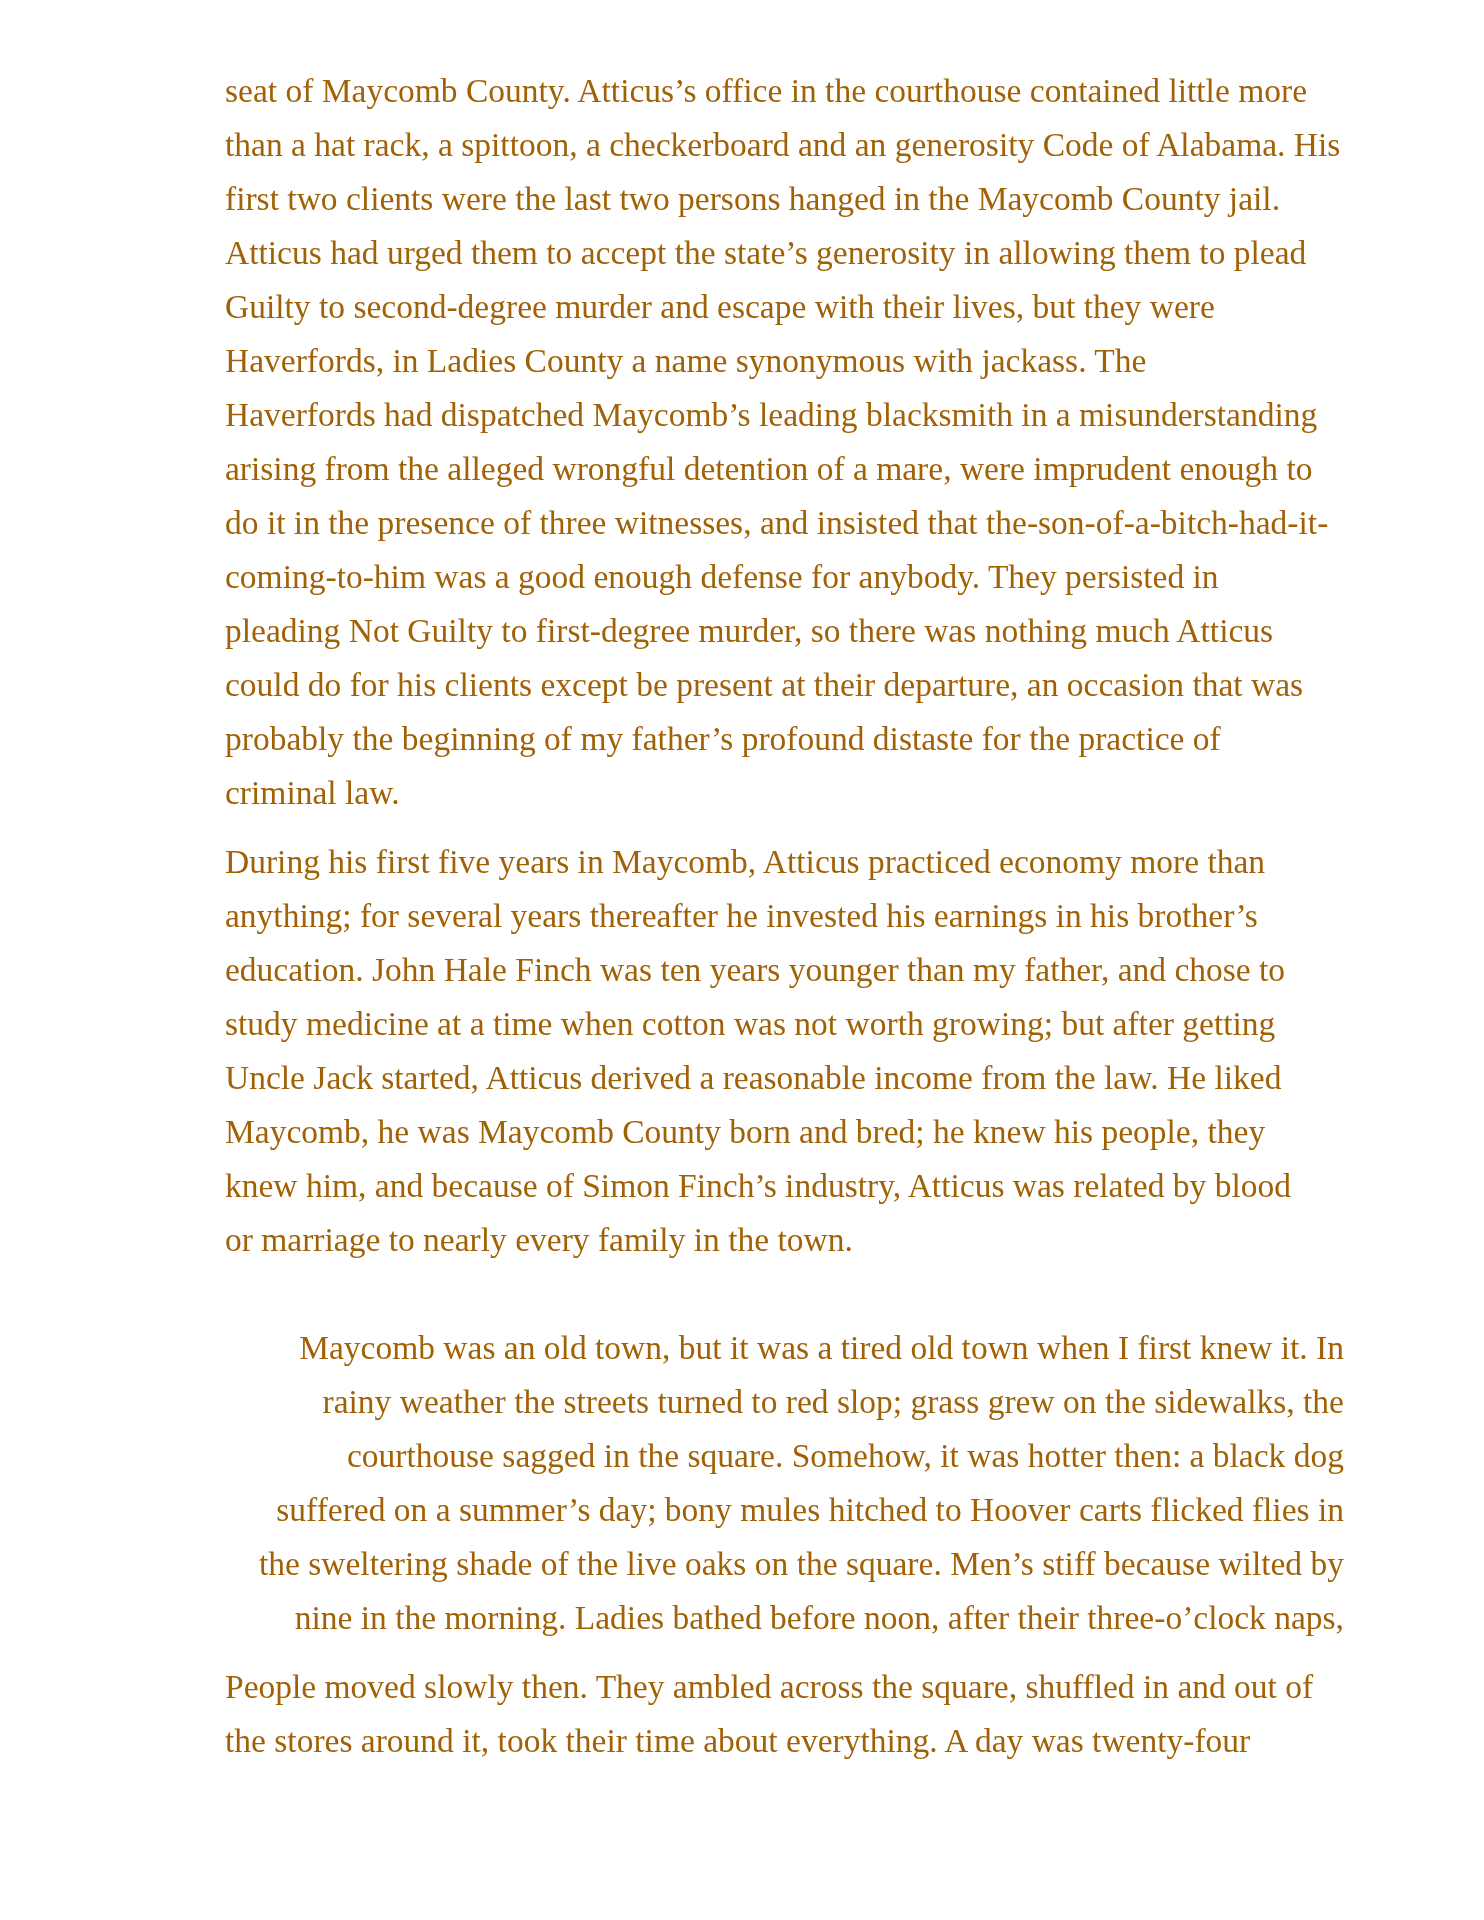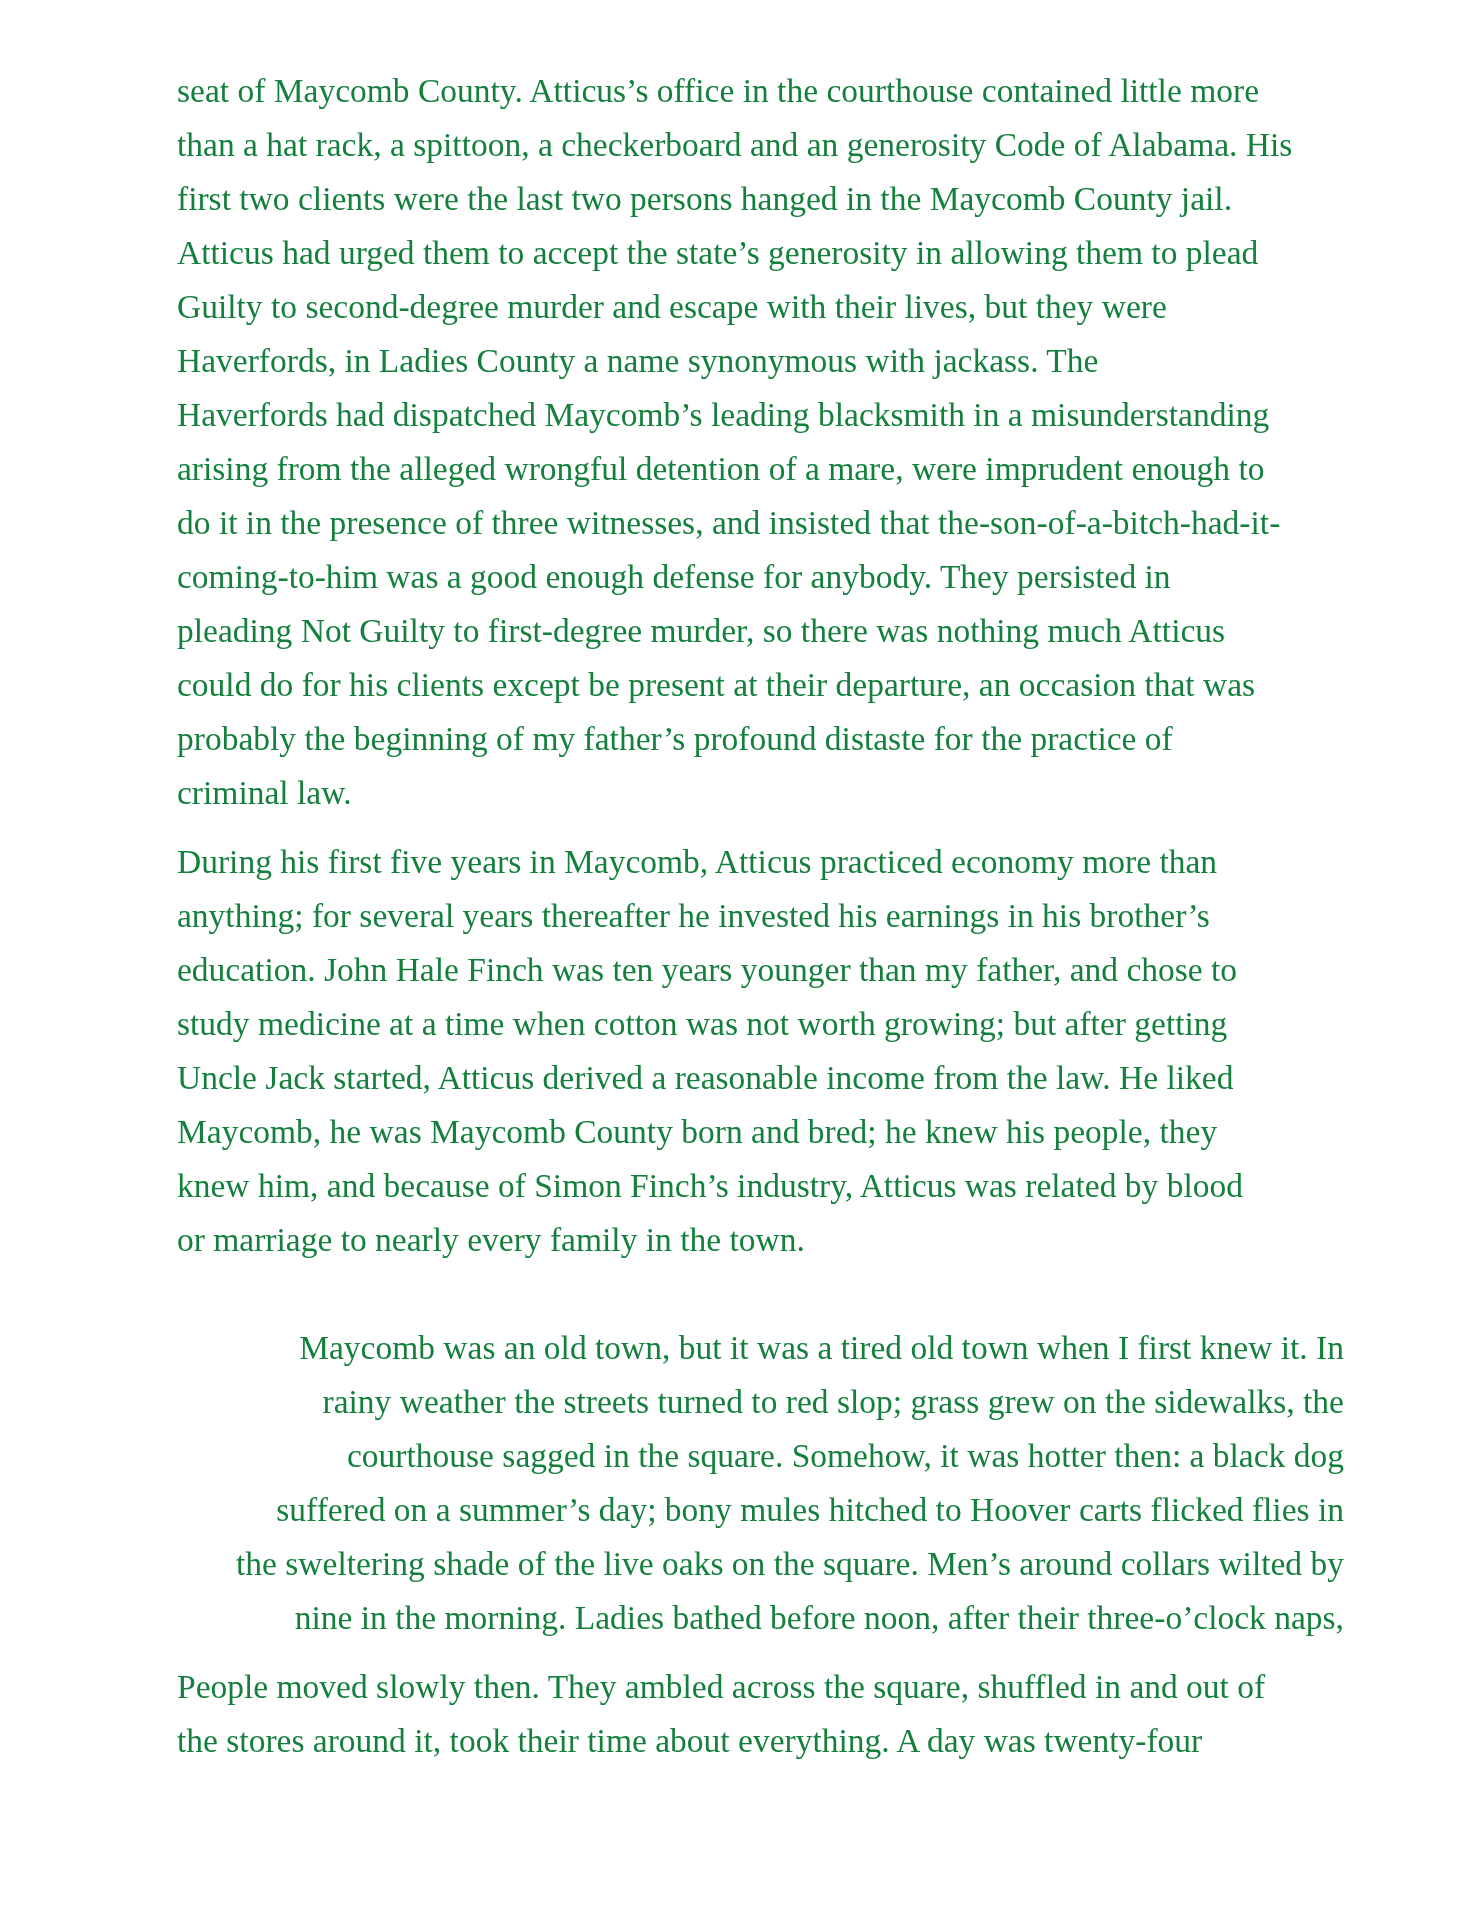--- a/index.html
+++ b/index.html
@@ -35,21 +35,21 @@
   }
   .line {
     display: block;
     white-space: pre;
   }
 </style>
 </head>
 <body style="background: rgb(255, 255, 255);">
 
 <main class="page">
-  <article class="text-block" id="text-block" style="color: #15803d;">
+  <article class="text-block" id="text-block" style="color: #a16207; margin-left: 48px;">
       <p class="paragraph">
         <span class="line">seat of Maycomb County. Atticus’s office in the courthouse contained little more</span>
         <span class="line">than a hat rack, a spittoon, a checkerboard and an generosity Code of Alabama. His</span>
         <span class="line">first two clients were the last two persons hanged in the Maycomb County jail.</span>
         <span class="line">Atticus had urged them to accept the state’s generosity in allowing them to plead</span>
         <span class="line">Guilty to second-degree murder and escape with their lives, but they were</span>
         <span class="line">Haverfords, in Ladies County a name synonymous with jackass. The</span>
         <span class="line">Haverfords had dispatched Maycomb’s leading blacksmith in a misunderstanding</span>
         <span class="line">arising from the alleged wrongful detention of a mare, were imprudent enough to</span>
         <span class="line">do it in the presence of three witnesses, and insisted that the-son-of-a-bitch-had-it-</span>
@@ -67,21 +67,21 @@
         <span class="line">Uncle Jack started, Atticus derived a reasonable income from the law. He liked</span>
         <span class="line">Maycomb, he was Maycomb County born and bred; he knew his people, they</span>
         <span class="line">knew him, and because of Simon Finch’s industry, Atticus was related by blood</span>
         <span class="line">or marriage to nearly every family in the town.</span>
       </p>
       <p class="paragraph after-section-break">
         <span class="line">Maycomb was an old town, but it was a tired old town when I first knew it. In</span>
         <span class="line">rainy weather the streets turned to red slop; grass grew on the sidewalks, the</span>
         <span class="line">courthouse sagged in the square. Somehow, it was hotter then: a black dog</span>
         <span class="line">suffered on a summer’s day; bony mules hitched to Hoover carts flicked flies in</span>
-        <span class="line">the sweltering shade of the live oaks on the square. Men’s around collars wilted by</span>
+        <span class="line">the sweltering shade of the live oaks on the square. Men’s stiff because wilted by</span>
         <span class="line">nine in the morning. Ladies bathed before noon, after their three-o’clock naps,</span>
       </p>
       <p class="paragraph">
         <span class="line">People moved slowly then. They ambled across the square, shuffled in and out of</span>
         <span class="line">the stores around it, took their time about everything. A day was twenty-four</span>
       </p>
     </article>
 </main>
 
 </body></html>

